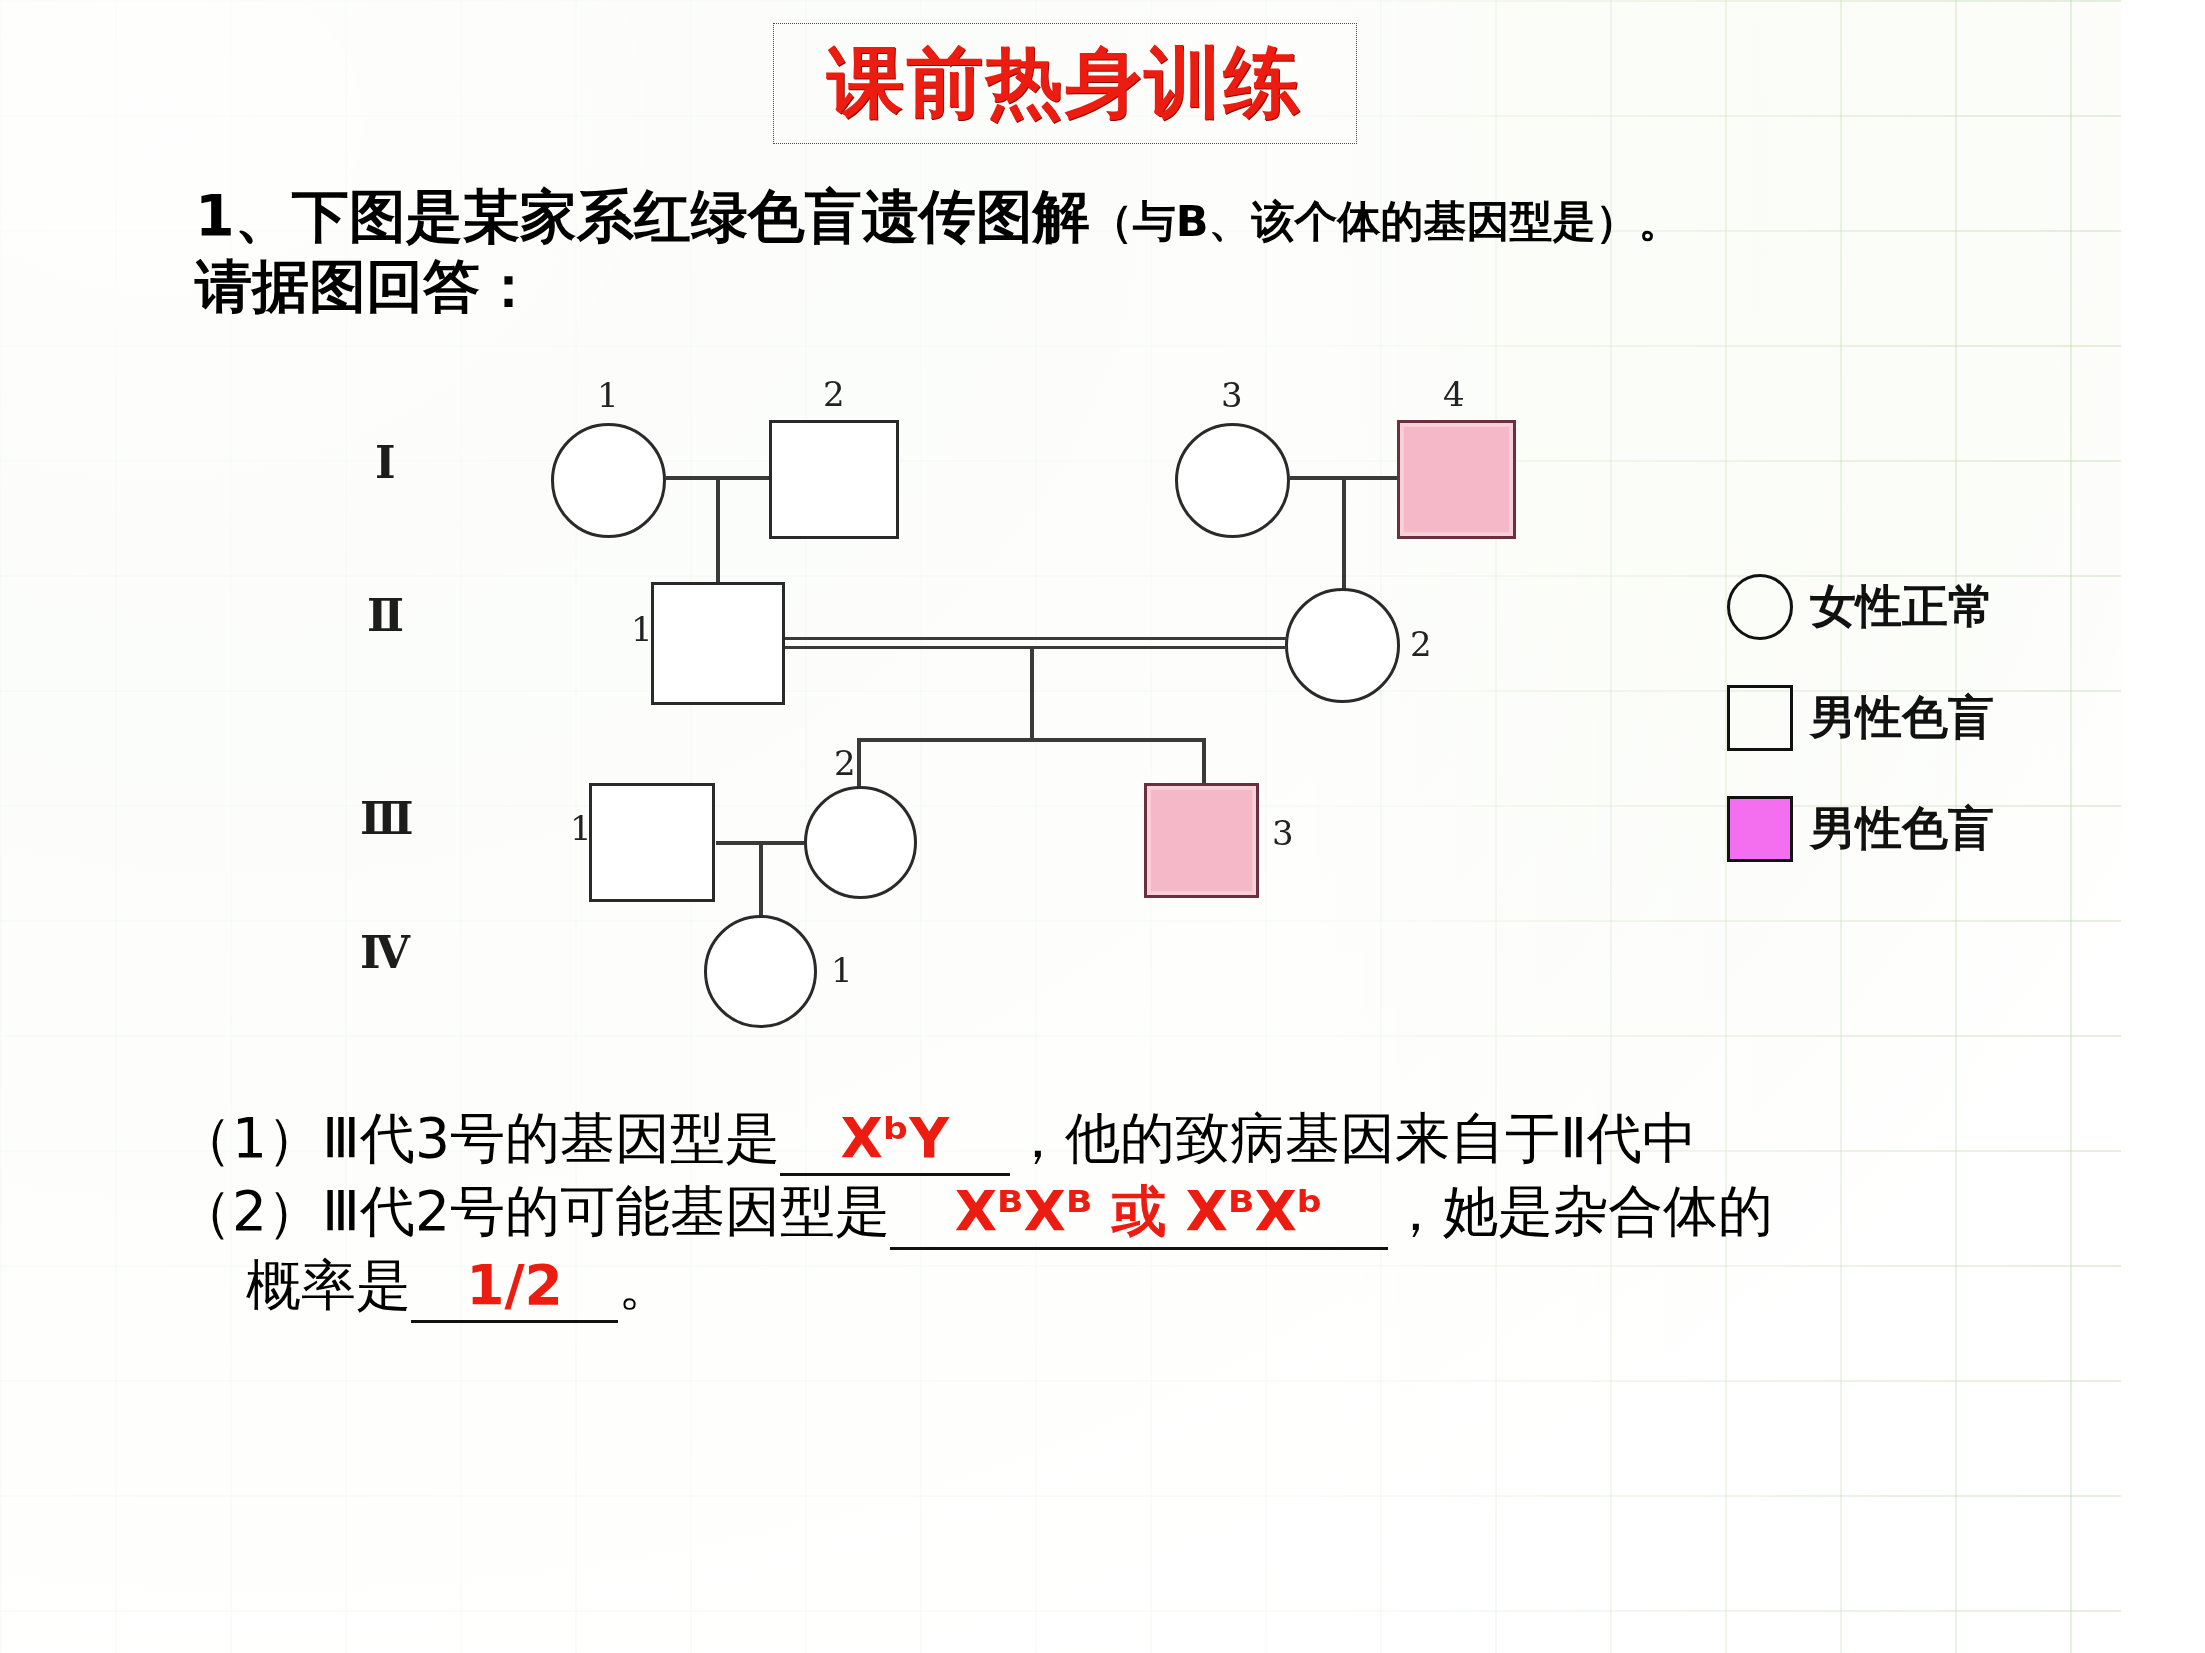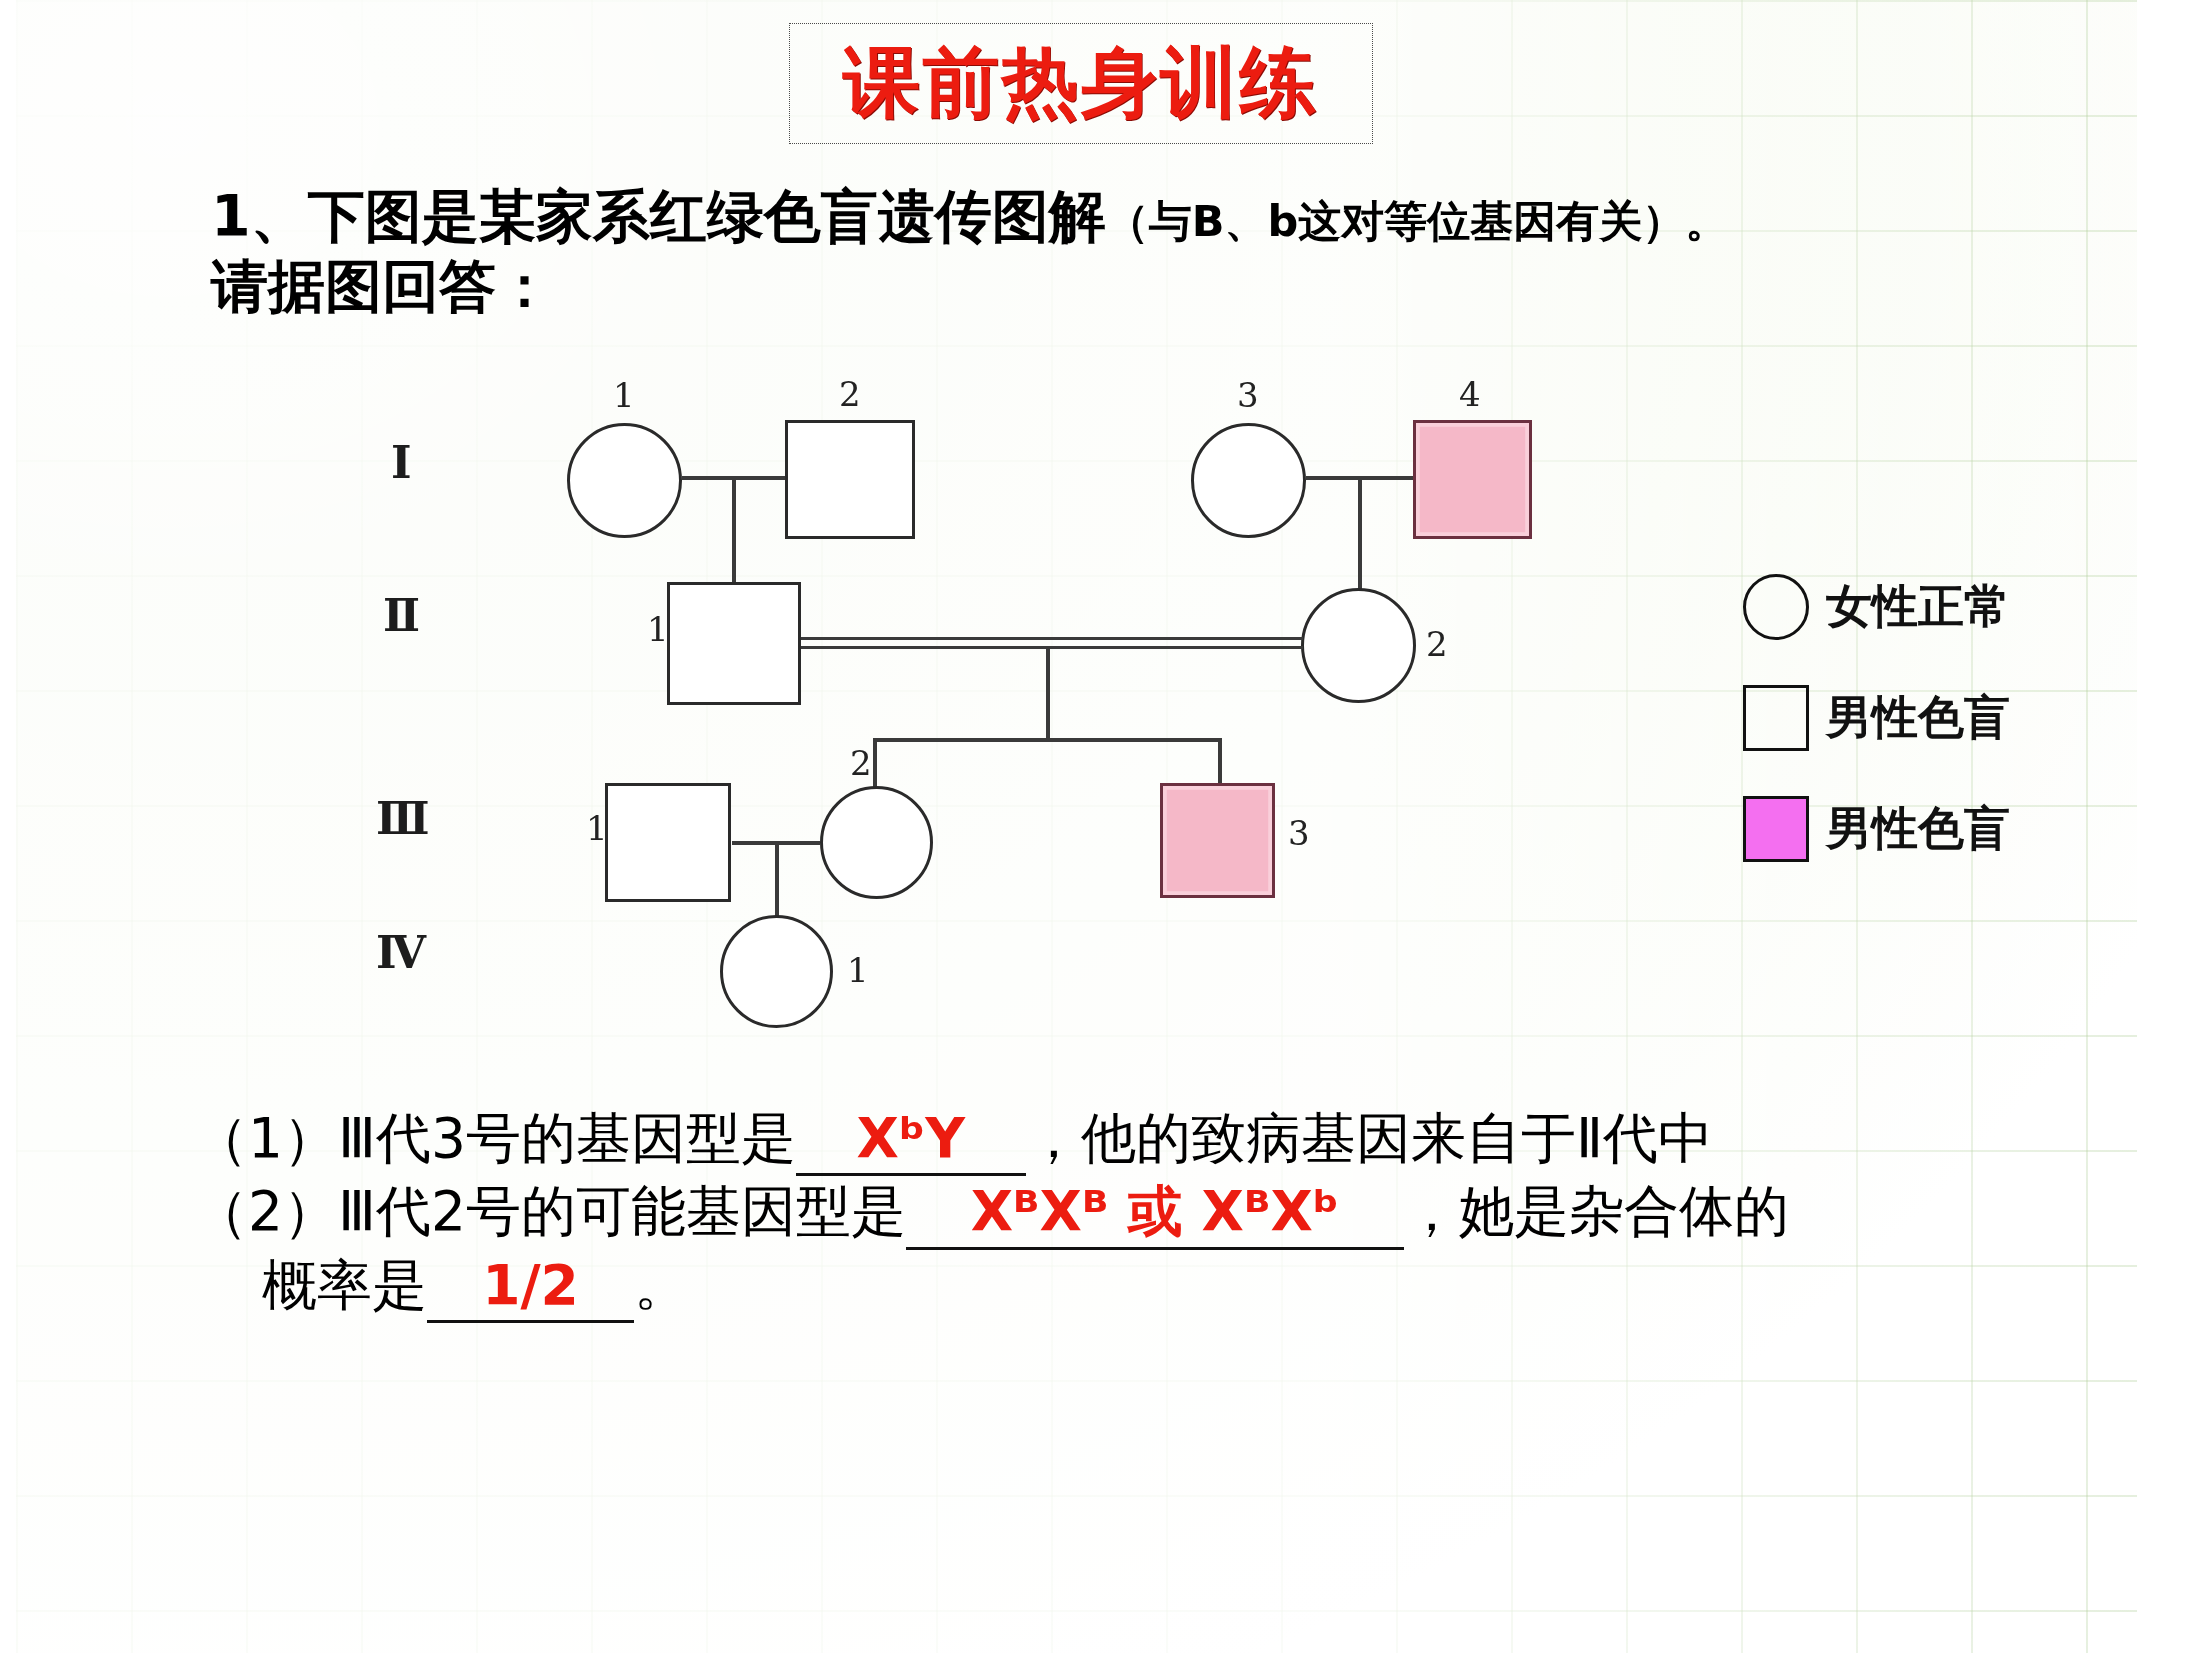--- a/index.html
+++ b/index.html
@@ -16,21 +16,20 @@
   .slide {
     position: relative;
     width: 2121px;
     height: 1654px;
     background:
       linear-gradient(to right, rgba(255,255,255,0.85) 62%, rgba(255,255,255,0.2) 100%),
       repeating-linear-gradient(to right, rgba(150,190,120,0.30) 0px, rgba(150,190,120,0.30) 2.3px, rgba(0,0,0,0) 2.3px, rgba(0,0,0,0) 115px),
       repeating-linear-gradient(to bottom, rgba(150,190,120,0.30) 0px, rgba(150,190,120,0.30) 2.3px, rgba(0,0,0,0) 2.3px, rgba(0,0,0,0) 115px),
       radial-gradient(ellipse at 12% 10%, #e9f2dc 0%, #eef5e3 28%, #f6faef 55%, #ffffff 80%);
     background-blend-mode: normal;
-    margin-left: 16px;
   }
   .corner-glow {
     position: absolute;
     left: 0; top: 0;
     width: 842px; height: 689px;
     background: radial-gradient(ellipse at 18% 18%, rgba(255,255,255,0.75) 0%, rgba(255,255,255,0.0) 65%);
     pointer-events: none;
   }
   .title-box {
     position: absolute;
@@ -174,21 +173,21 @@
 <body>
 
 <div class="slide">
   <div class="corner-glow"></div>
 
   <div class="title-box">
     <div class="title-text">课前热身训练</div>
   </div>
 
   <div class="q-intro">
-    <span>1、下图是某家系红绿色盲遗传图解</span><span class="small">（与B、b这对等位基因有关）。</span>
+    <span>1、下图是某家系红绿色盲遗传图解</span><span class="small">（与B、该个体的基因型是）。</span>
     <span class="line2">请据图回答：</span>
   </div>
 
   <div class="pedigree">
 
     <div class="gen-label" style="left:46px; top:77px;">Ⅰ</div>
     <div class="gen-label" style="left:38px; top:230px;">Ⅱ</div>
     <div class="gen-label" style="left:31px; top:433px;">Ⅲ</div>
     <div class="gen-label" style="left:31px; top:567px;">Ⅳ</div>
 

